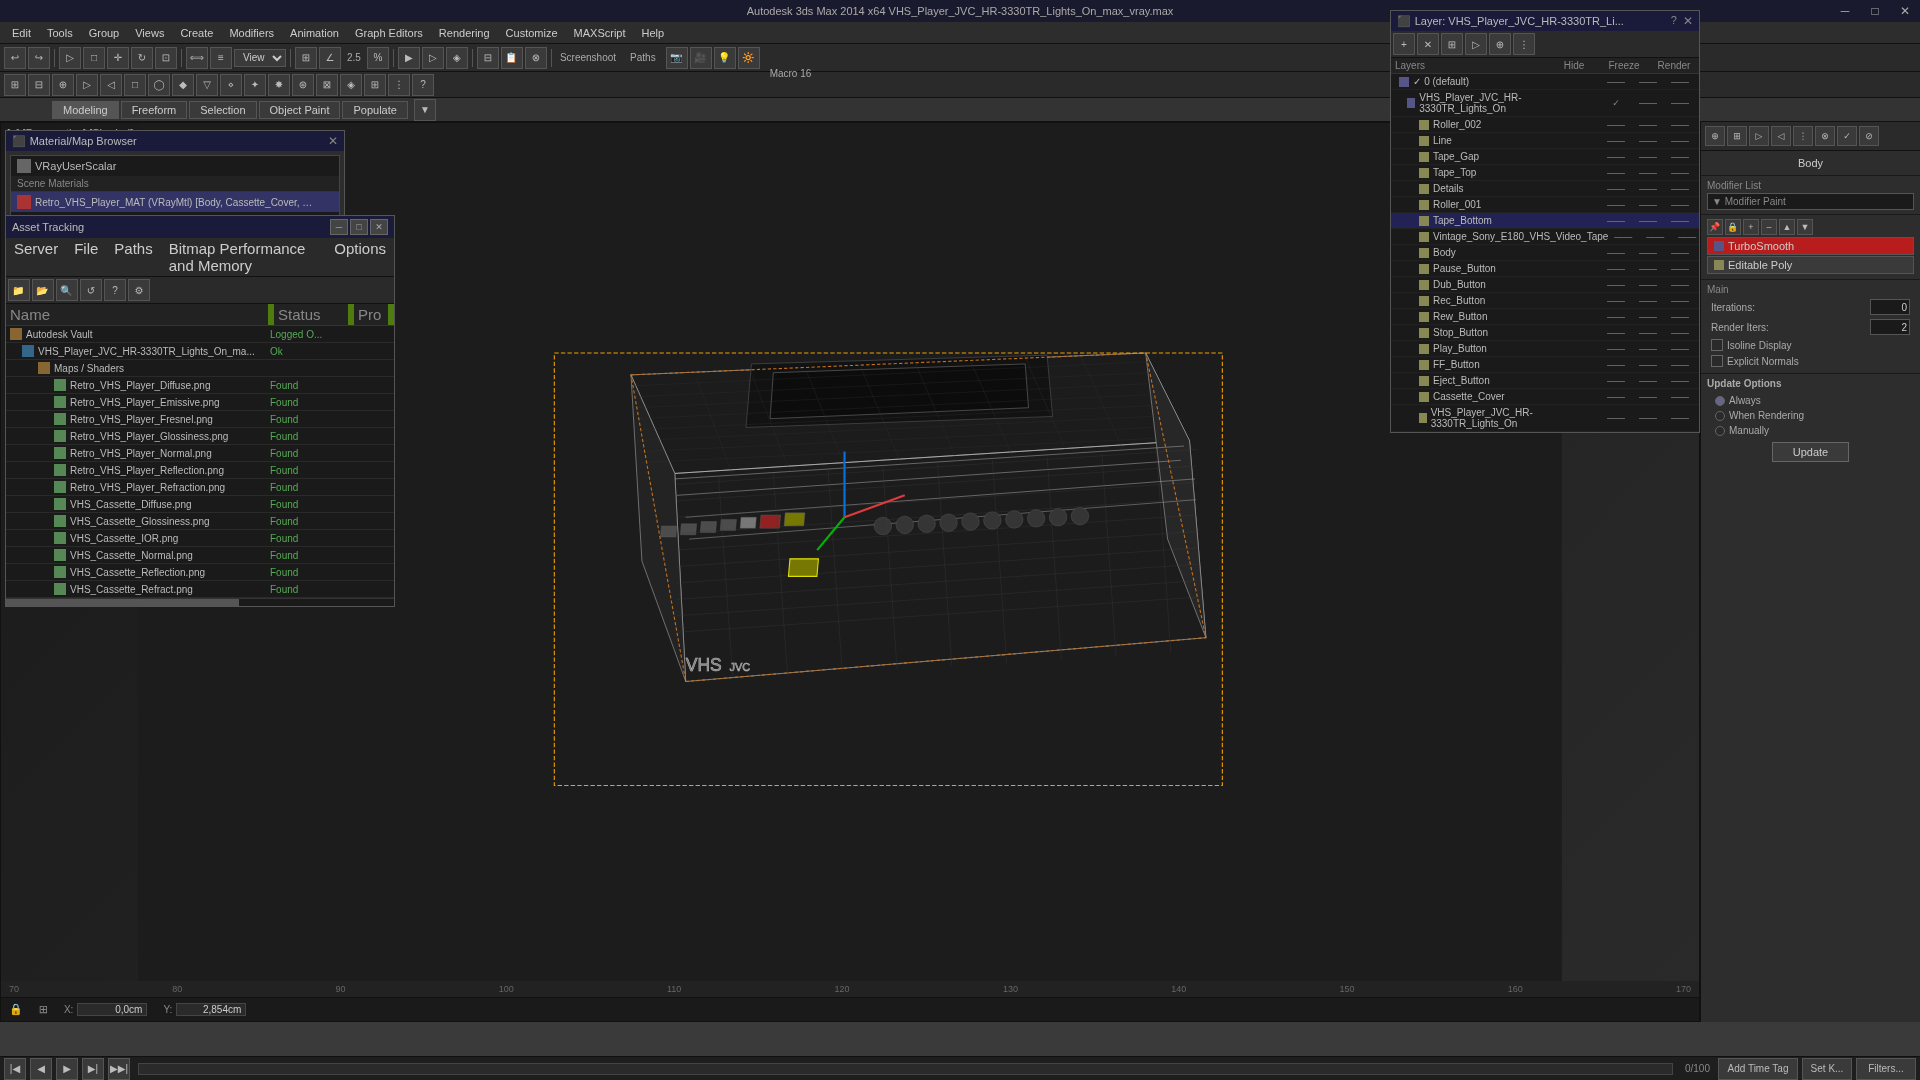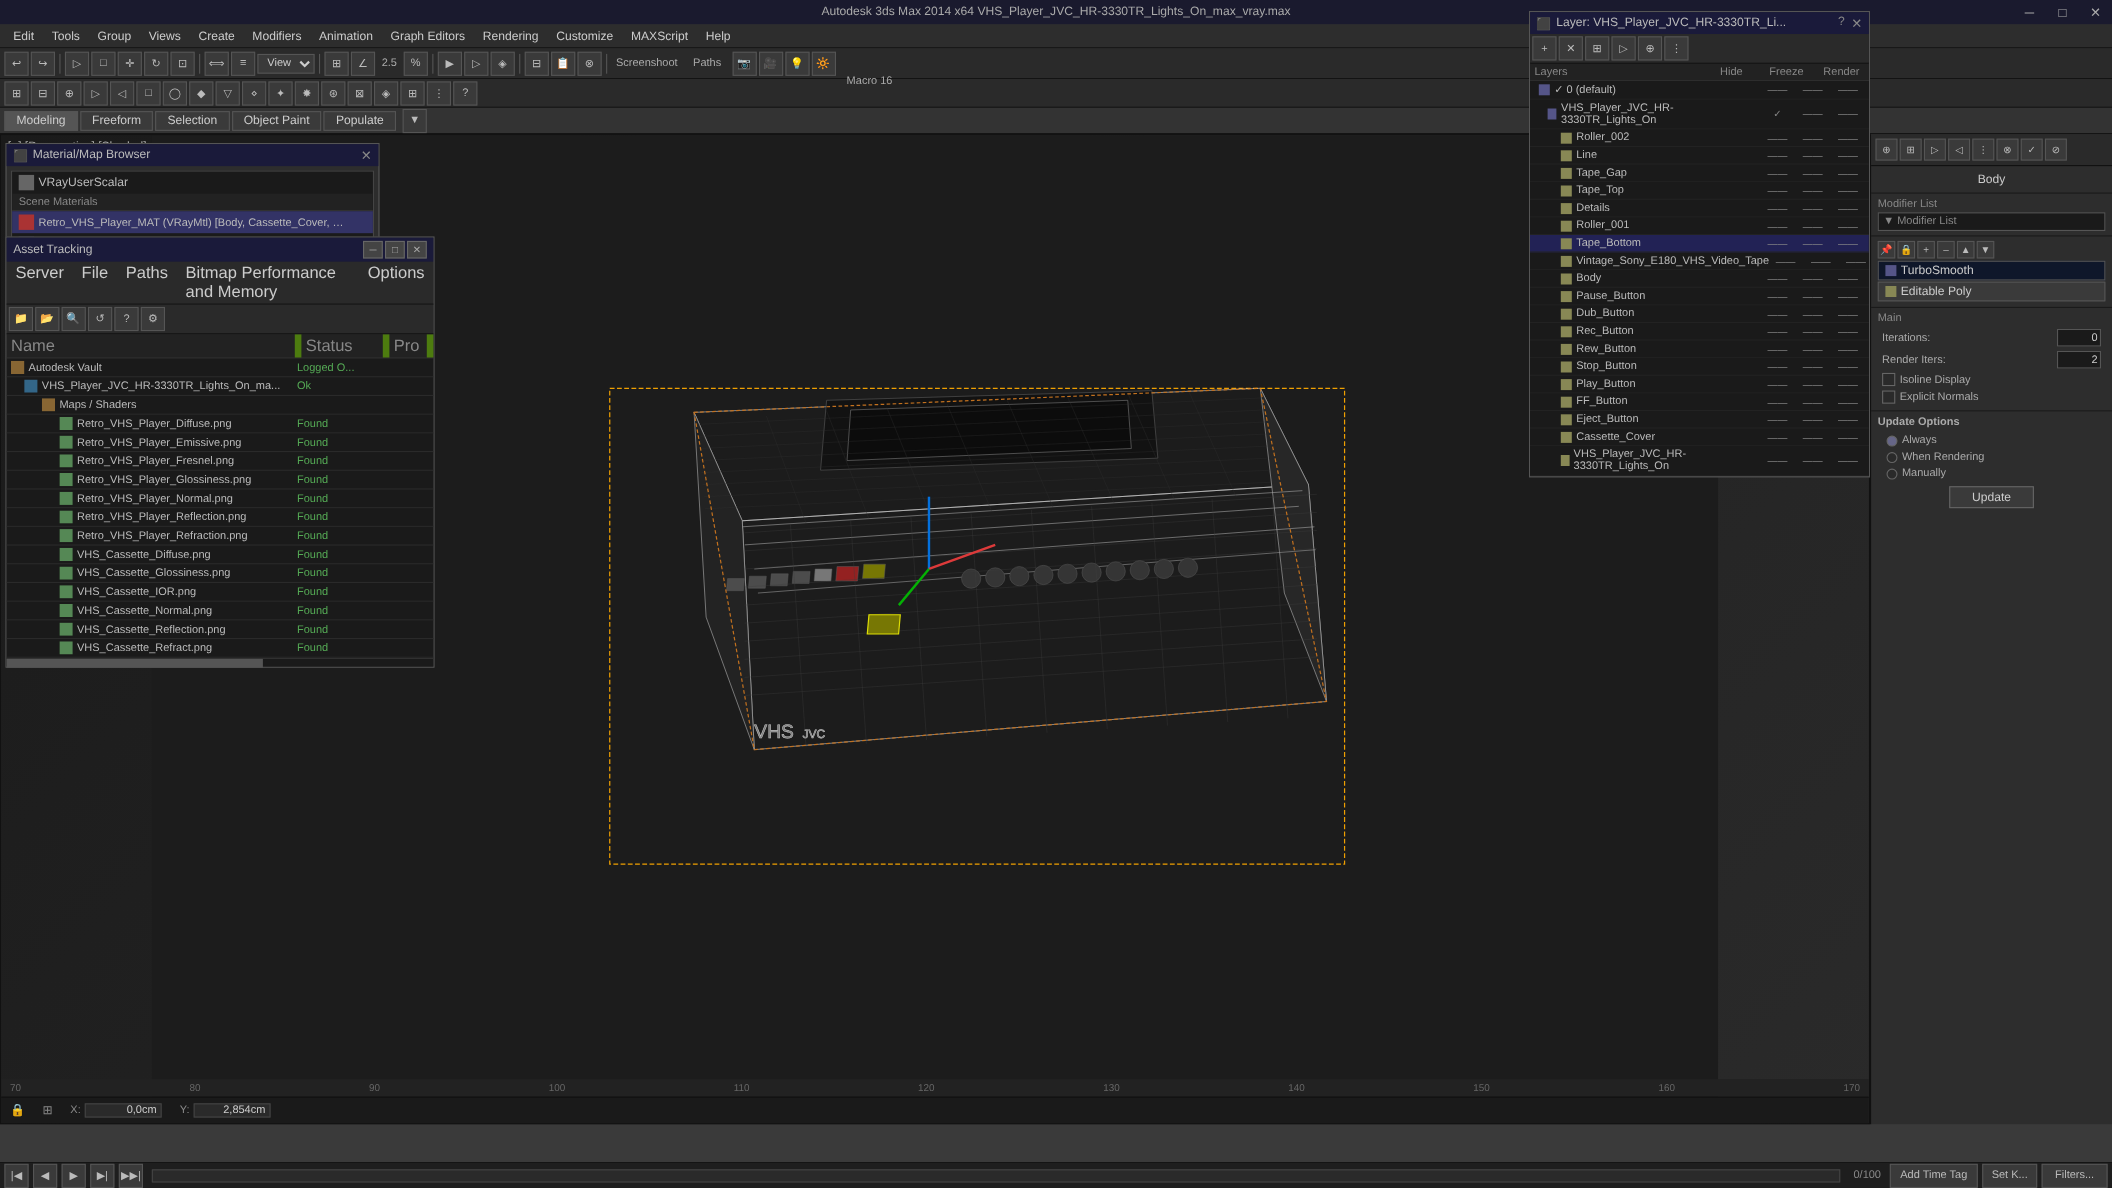--- a/index.html
+++ b/index.html
@@ -38,21 +38,21 @@
     .tb-dropdown {
       height: 18px; background: #3a3a3a; border: 1px solid #555; color: #ccc; font-size: 10px; padding: 0 4px;
     }
 
     
     #mode-bar {
       width: 100%; height: 24px; background: #333; display: flex; align-items: center; padding: 0 4px; gap: 2px;
       border-bottom: 1px solid #111;
     }
     .mode-tab { padding: 2px 10px; background: #3a3a3a; border: 1px solid #555; cursor: pointer; color: #ccc; font-size: 11px; }
-    .mode-tab.active { background: #555; }
+    .mode-tab.active { background: #555; margin-left: 48px; }
 
     
     #main-layout { display: flex; width: 100%; height: calc(1080px - 22px - 22px - 28px - 26px - 24px - 24px); }
 
     
     #viewport {
       flex: 1; background: #1a1a1a; position: relative; border: 1px solid #111;
     }
     #viewport-bg {
       width: 100%; height: 100%;
@@ -67,21 +67,21 @@
     #right-panel {
       width: 220px; background: #2d2d2d; border-left: 1px solid #111; display: flex; flex-direction: column;
       flex-shrink: 0;
     }
     .panel-section { padding: 4px 6px; border-bottom: 1px solid #1a1a1a; }
     .panel-section-title { color: #888; font-size: 10px; margin-bottom: 2px; }
     .modifier-item {
       padding: 2px 6px; background: #3a3a3a; border: 1px solid #555; margin: 1px 0;
       cursor: pointer; color: #ccc; font-size: 11px; display: flex; align-items: center; gap: 4px;
     }
-    .modifier-item.active { background: #0f172a; }
+    .modifier-item.active { background: #b91c1c; }
     .modifier-icon { width: 10px; height: 10px; background: #888; display: inline-block; flex-shrink: 0; }
     .rpanel-btn { width: 20px; height: 20px; background: #3a3a3a; border: 1px solid #555; display: flex; align-items: center; justify-content: center; cursor: pointer; color: #bbb; font-size: 9px; }
 
     
     .param-row { display: flex; align-items: center; justify-content: space-between; padding: 2px 4px; }
     .param-label { color: #aaa; font-size: 10px; }
     .param-value { width: 40px; height: 16px; background: #1a1a1a; border: 1px solid #555; color: #ccc; font-size: 10px; text-align: right; padding-right: 2px; }
 
     
     .checkbox-row { display: flex; align-items: center; gap: 4px; padding: 2px 4px; }
@@ -495,21 +495,21 @@
       </div>
     </div>
 
     <div class="panel-section">
       <div style="color:#ccc;font-size:11px;text-align:center;padding:2px 0;">Body</div>
     </div>
 
     <div class="panel-section">
       <div class="panel-section-title">Modifier List</div>
       <div style="background:#1a1a1a;border:1px solid #555;margin-top:2px;">
-        <div style="padding:2px 4px;color:#888;font-size:10px;">▼ Modifier List</div>
+        <div style="padding:2px 4px;color:#888;font-size:10px;">▼ Modifier Paint</div>
       </div>
     </div>
 
     <div class="panel-section">
       <div style="display:flex;align-items:center;gap:2px;margin-bottom:2px;">
         <div class="tb-btn" style="width:16px;height:16px;font-size:9px;">📌</div>
         <div class="tb-btn" style="width:16px;height:16px;font-size:9px;">🔒</div>
         <div class="tb-btn" style="width:16px;height:16px;font-size:9px;">+</div>
         <div class="tb-btn" style="width:16px;height:16px;font-size:9px;">–</div>
         <div class="tb-btn" style="width:16px;height:16px;font-size:9px;">▲</div>

